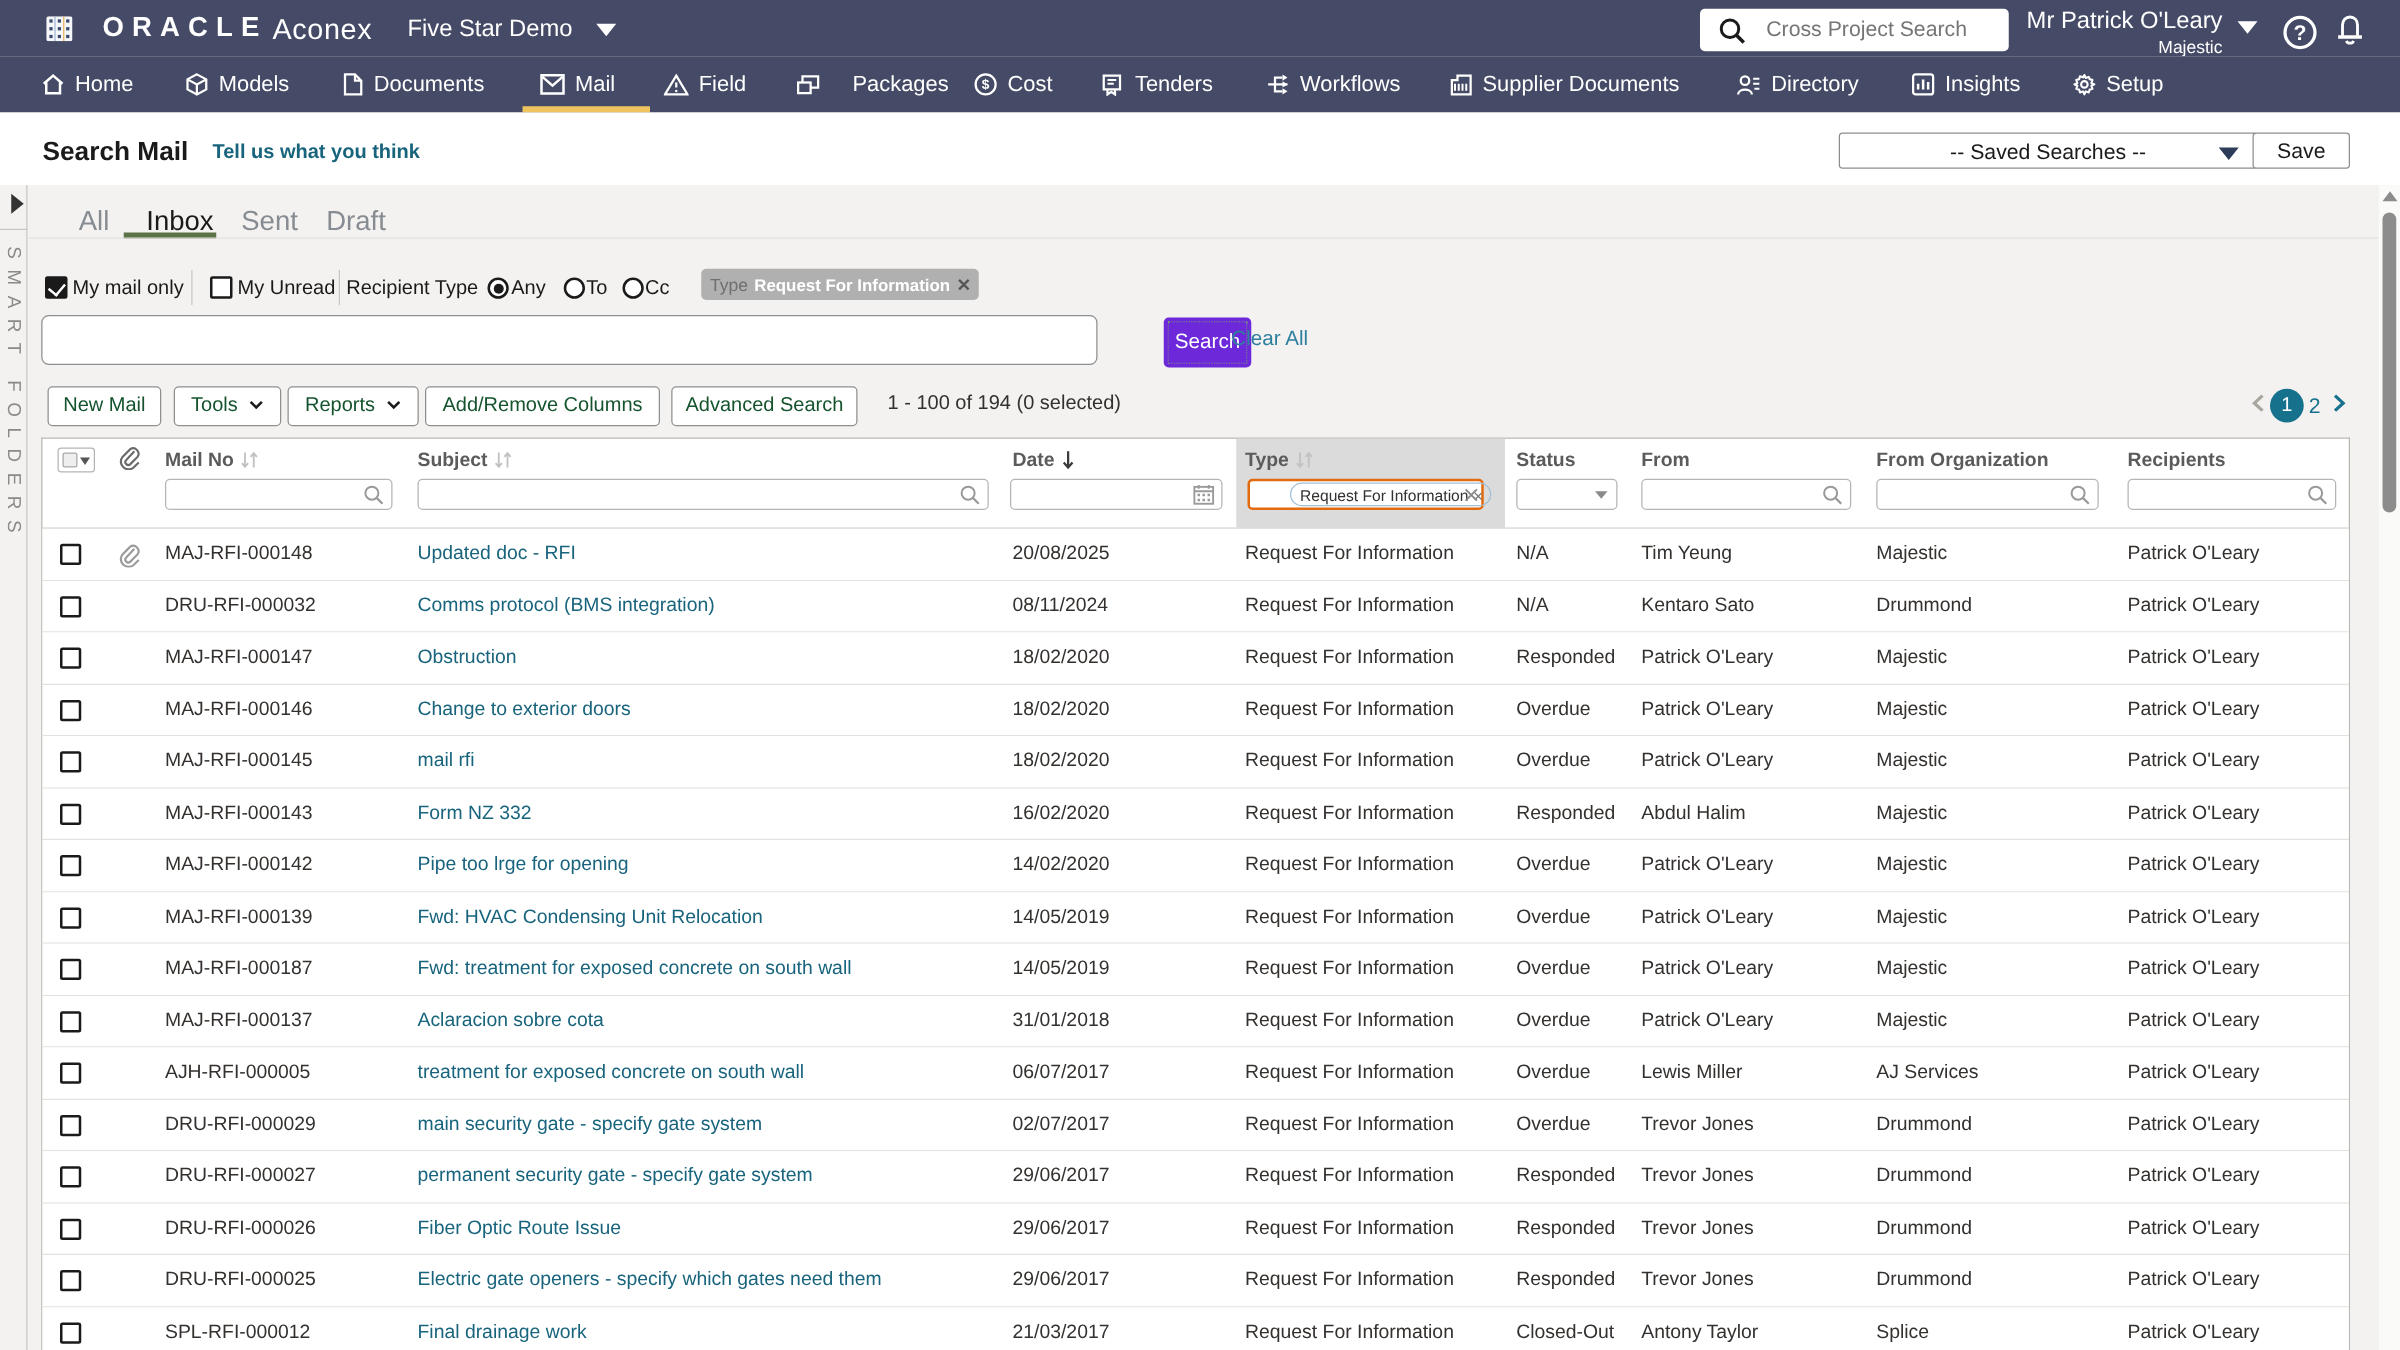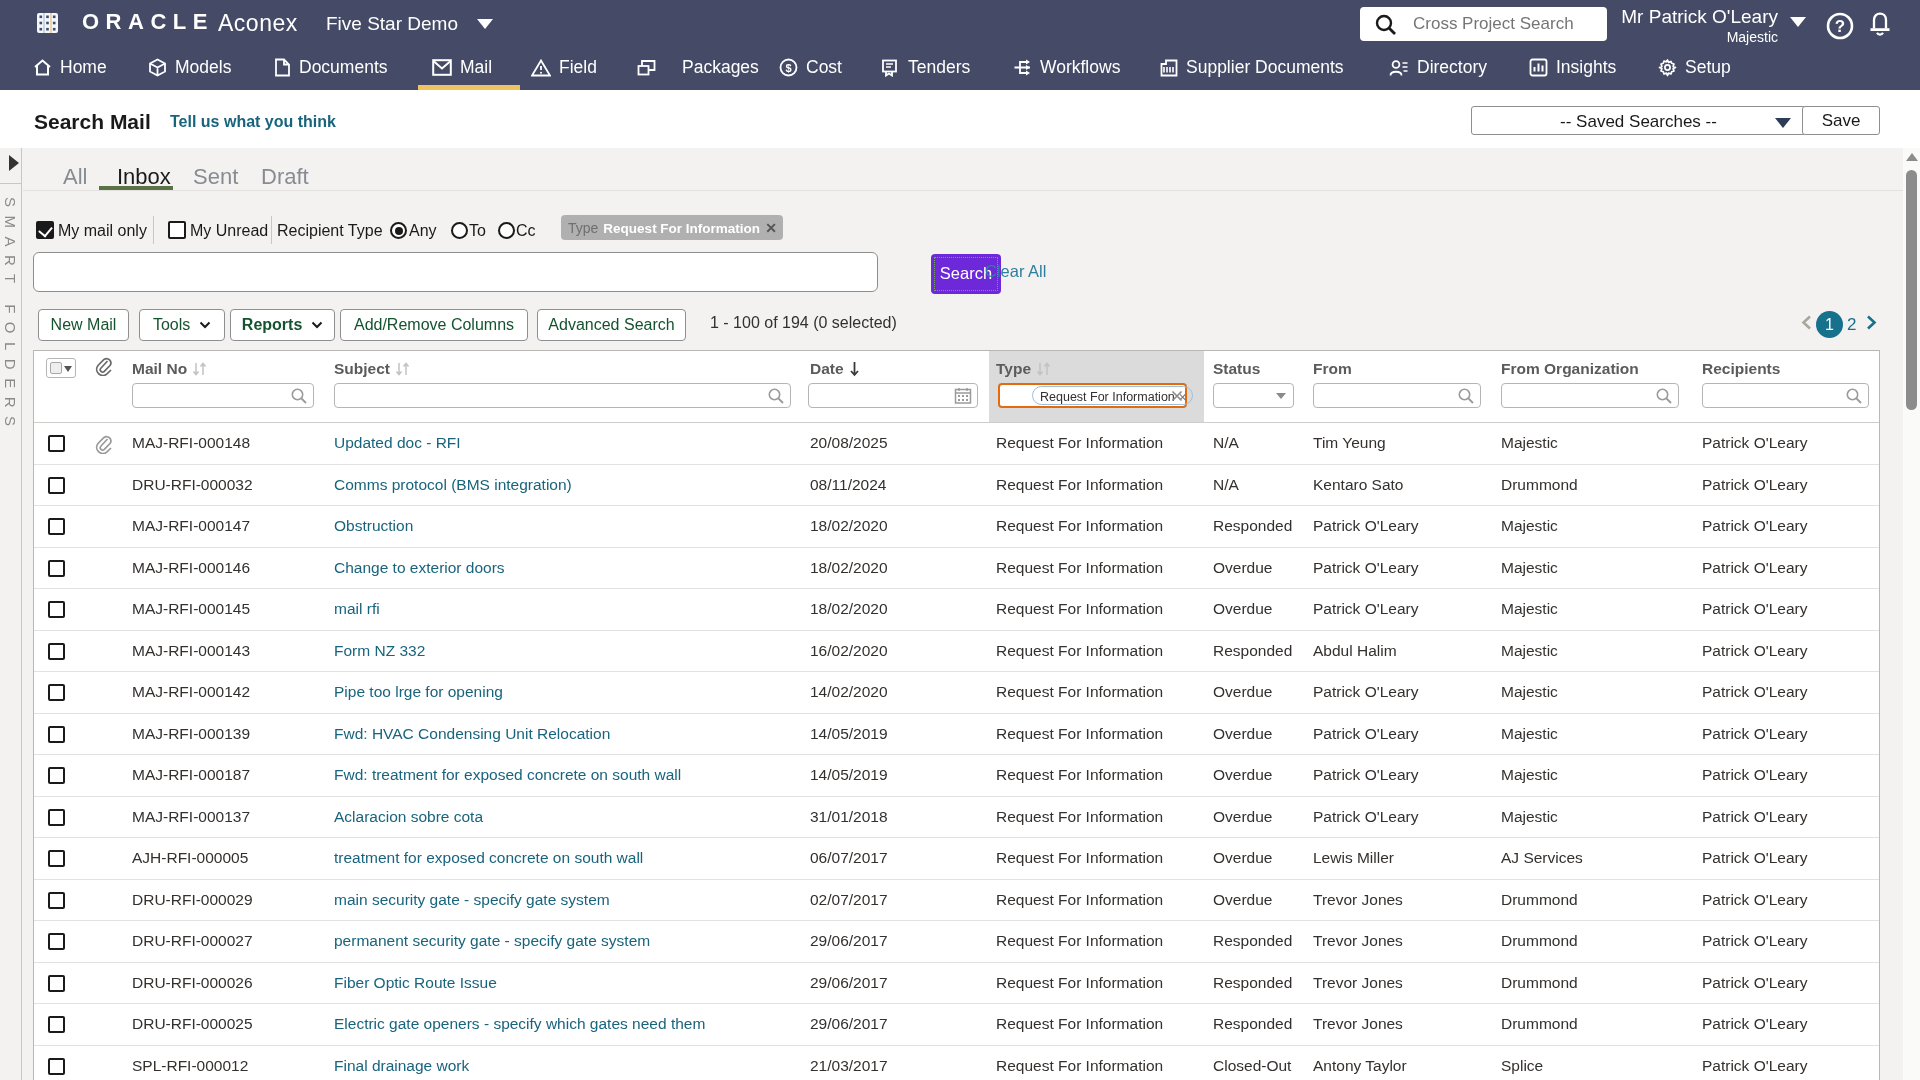--- a/index.html
+++ b/index.html
@@ -262,21 +262,21 @@
 <div class="chip"><span class="t1">Type</span><b>Request For Information</b><span class="x">✕</span></div>
 
 <div class="searchbox"></div>
 <div class="searchbtn">Search</div>
 <div class="clearall">Clear All</div>
 
 <div class="btn" style="left:38px; width:91px;">New Mail</div>
 <div class="btn" style="left:139px; width:86px;">Tools&nbsp; <svg width="12" height="8" viewBox="0 0 12 8" style="vertical-align:1px;">
       <path d="M1.5 1.5 L6 6 L10.5 1.5" fill="none" stroke="#1a1a1a" stroke-width="2"></path>
     </svg></div>
-<div class="btn" style="left:230px; width:105px;font-weight:bold;">Reports&nbsp; <svg width="12" height="8" viewBox="0 0 12 8" style="vertical-align:1px;">
+<div class="btn" style="left:230px; width:105px;">Reports&nbsp; <svg width="12" height="8" viewBox="0 0 12 8" style="vertical-align:1px;">
       <path d="M1.5 1.5 L6 6 L10.5 1.5" fill="none" stroke="#1a1a1a" stroke-width="2"></path>
     </svg></div>
 <div class="btn" style="left:340px; width:188px;">Add/Remove Columns</div>
 <div class="btn" style="left:537px; width:149px;">Advanced Search</div>
 <div class="counter">1 - 100 of 194 (0 selected)</div>
 <svg class="abs" style="left:1801px; top:315px;" width="11" height="15" viewBox="0 0 11 15">
     <path d="M9 1.5 L2.5 7.5 L9 13.5" fill="none" stroke="#a9a6a0" stroke-width="2.6"></path>
   </svg>
 <div class="pag-circle">1</div>
 <div class="pag-2">2</div>

